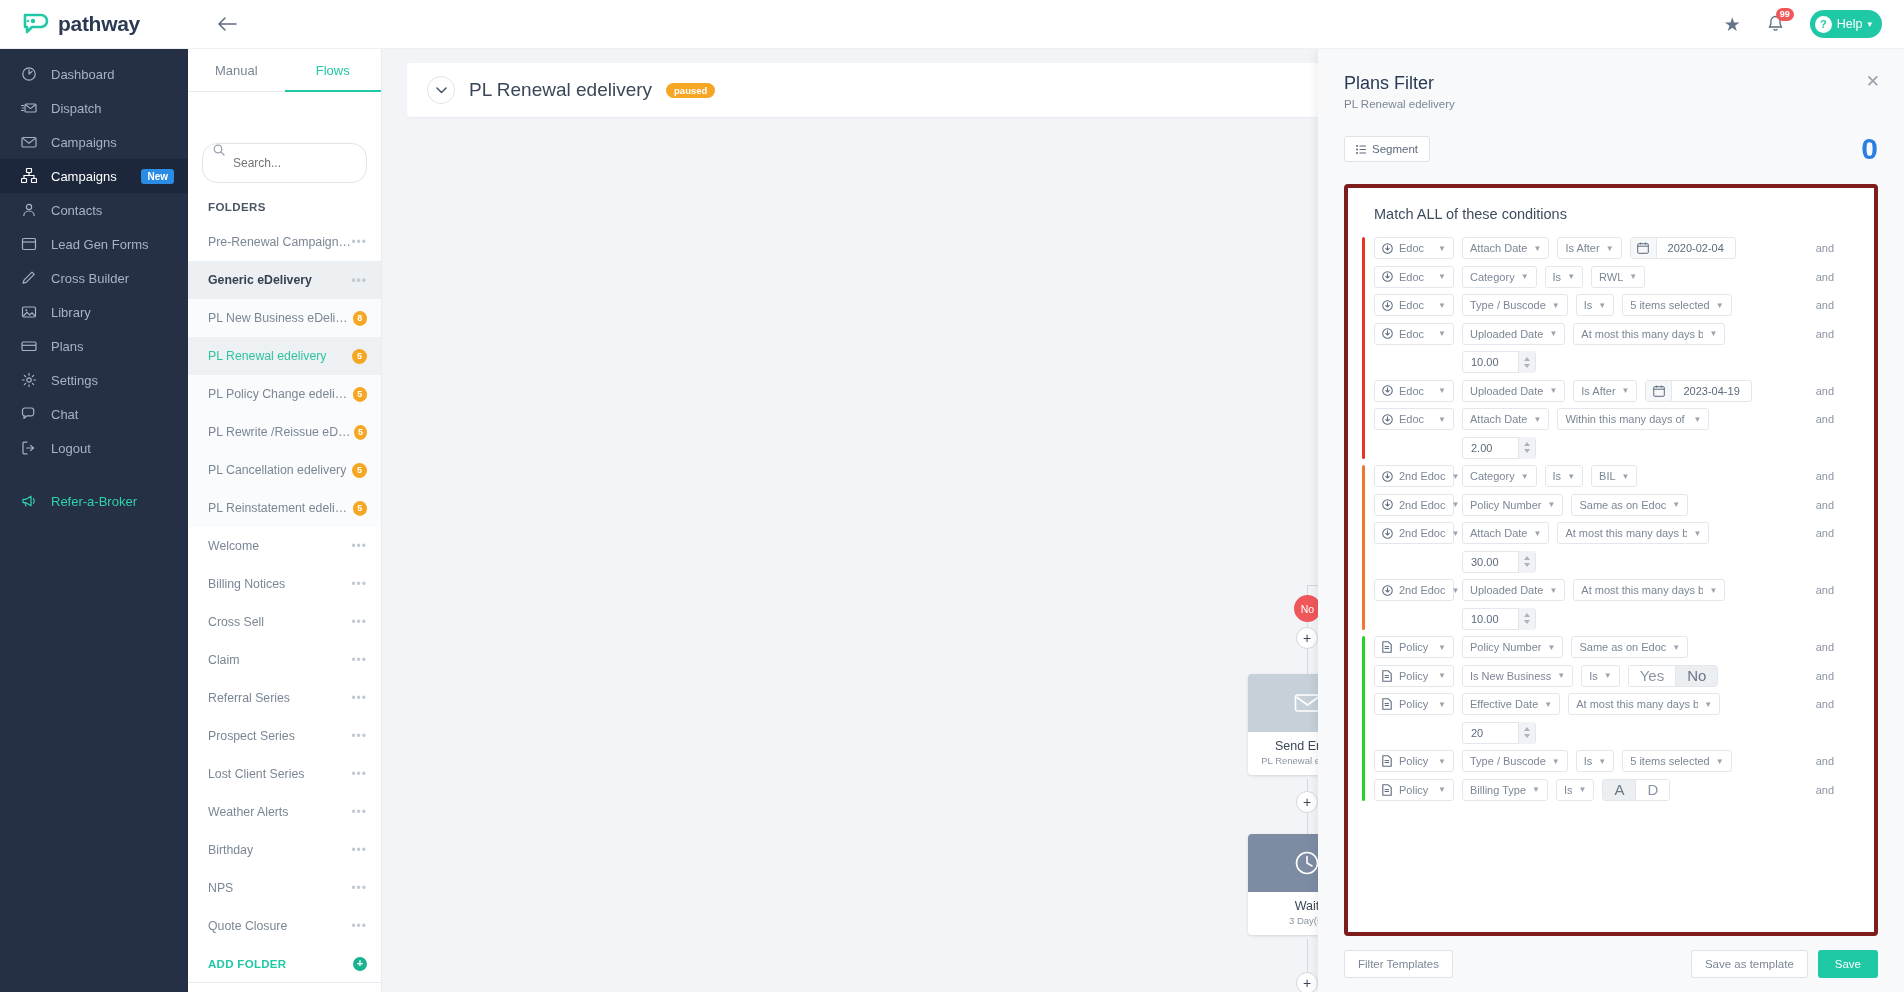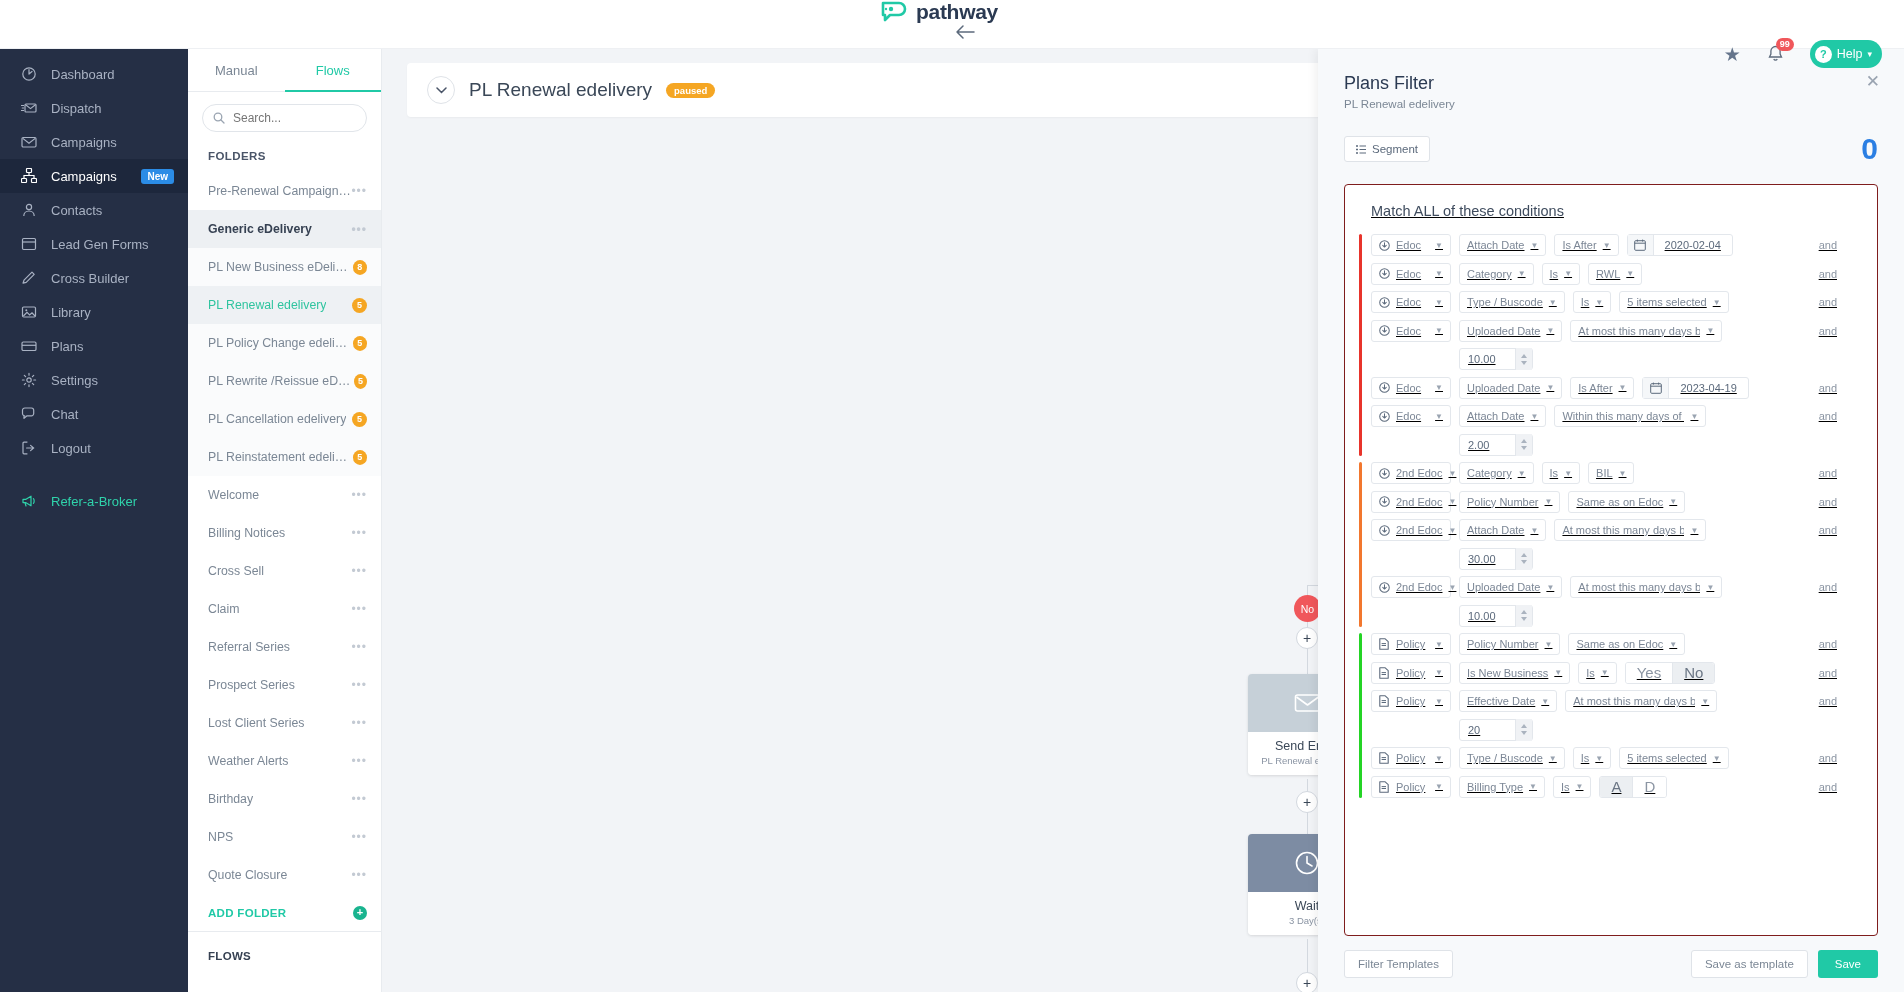--- a/index.html
+++ b/index.html
@@ -8,21 +8,21 @@
     font-family: "Liberation Sans", sans-serif;
     background: #f4f6f8; overflow: hidden;
     -webkit-font-smoothing: antialiased;
   }
   .app { position: relative; width: 1904px; height: 992px; }
 
   
   .topbar {
     position: absolute; top: 0; left: 0; width: 1904px; height: 49px;
     background: #ffffff; display: flex; align-items: center;
-    border-bottom: 1px solid #eef0f3; z-index: 30; flex-direction: column;
+    border-bottom: 1px solid #eef0f3; z-index: 30;
   }
   .brand { width: 188px; display: flex; align-items: center; padding-left: 22px; gap: 8px; }
   .brand-mark { width: 28px; height: 24px; position: relative; }
   .brand-text { font-size: 21px; font-weight: bold; color: #2b3a52; letter-spacing: -0.3px; }
   .back-arrow { margin-left: 25px; width: 28px; height: 28px; display:flex; align-items:center; justify-content:center; cursor: pointer;}
   .topbar-right { margin-left: auto; display: flex; align-items: center; gap: 26px; padding-right: 22px; }
   .star-icon { color: #64748b; font-size: 19px; cursor:pointer; }
   .bell-wrap { position: relative; cursor:pointer; }
   .bell-badge {
     position: absolute; top: -7px; left: 9px; background: #f0575b; color: #fff;
@@ -65,22 +65,22 @@
   .fp-tab {
     flex: 1; display: flex; align-items: center; justify-content: center;
     font-size: 13px; color: #7b8795; cursor: pointer; position: relative;
   }
   .fp-tab.active { color: #20c9a6; }
   .fp-tab.active:after {
     content: ""; position: absolute; bottom: -1px; left: 0; right: 0; height: 2px; background: #20c9a6;
   }
   .fp-searchwrap { padding: 12px 14px 10px 14px; }
   .fp-search {
-    height: 28px; border: 1px solid #e1e5ea; border-radius: 15px;
-    display: flex; align-items: center; padding: 0 10px; gap: 8px;
+    height: 40px; border: 1px solid #e1e5ea; border-radius: 15px;
+    display: flex; padding: 0 10px; gap: 8px; margin-top: 39px;
   }
   .fp-search input {
     border: none; outline: none; font-size: 12px; color: #8b95a3; flex: 1;
     font-family: "Liberation Sans", sans-serif; background: transparent;
   }
   .fp-sectionhdr {
     font-size: 11.5px; font-weight: bold; color: #4a5568; letter-spacing: .4px;
     padding: 8px 0 10px 20px;
   }
   .fp-row {
@@ -162,23 +162,22 @@
   .ep-toolrow { display: flex; align-items: center; padding: 22px 26px 0 26px; }
   .seg-btn {
     border: 1px solid #dfe3e8; background: #fff; border-radius: 3px; height: 26px;
     display: flex; align-items: center; gap: 6px; padding: 0 11px; font-size: 11.5px;
     color: #5c6a7c; cursor: pointer;
   }
   .big-count { margin-left: auto; font-size: 30px; color: #2b7fe3; font-weight: bold; }
 
   .cond-card {
     margin: 18px 26px 0 26px; background: #fff; border-radius: 4px;
-    border: 1px solid #7f1d1d; flex: 1; overflow: hidden; position: relative;
+    border: 4px solid #7f1d1d; flex: 1; overflow: hidden; position: relative;
     padding: 18px 0 0 0;
-    text-decoration: underline;
   }
   .cond-title { font-size: 14.5px; color: #3f4c5e; padding-left: 26px; padding-bottom: 12px; }
 
   .grp { position: relative; padding-left: 24px; }
   .grp:before {
     content: ""; position: absolute; left: 14px; top: 3px; bottom: 3px; width: 3px; border-radius: 2px;
     background: var(--gc, #e24a3b);
   }
   .crow { display: flex; align-items: center; gap: 8px; height: 28.5px; padding-left: 2px; }
   .crow.valrow { padding-left: 90px; }

